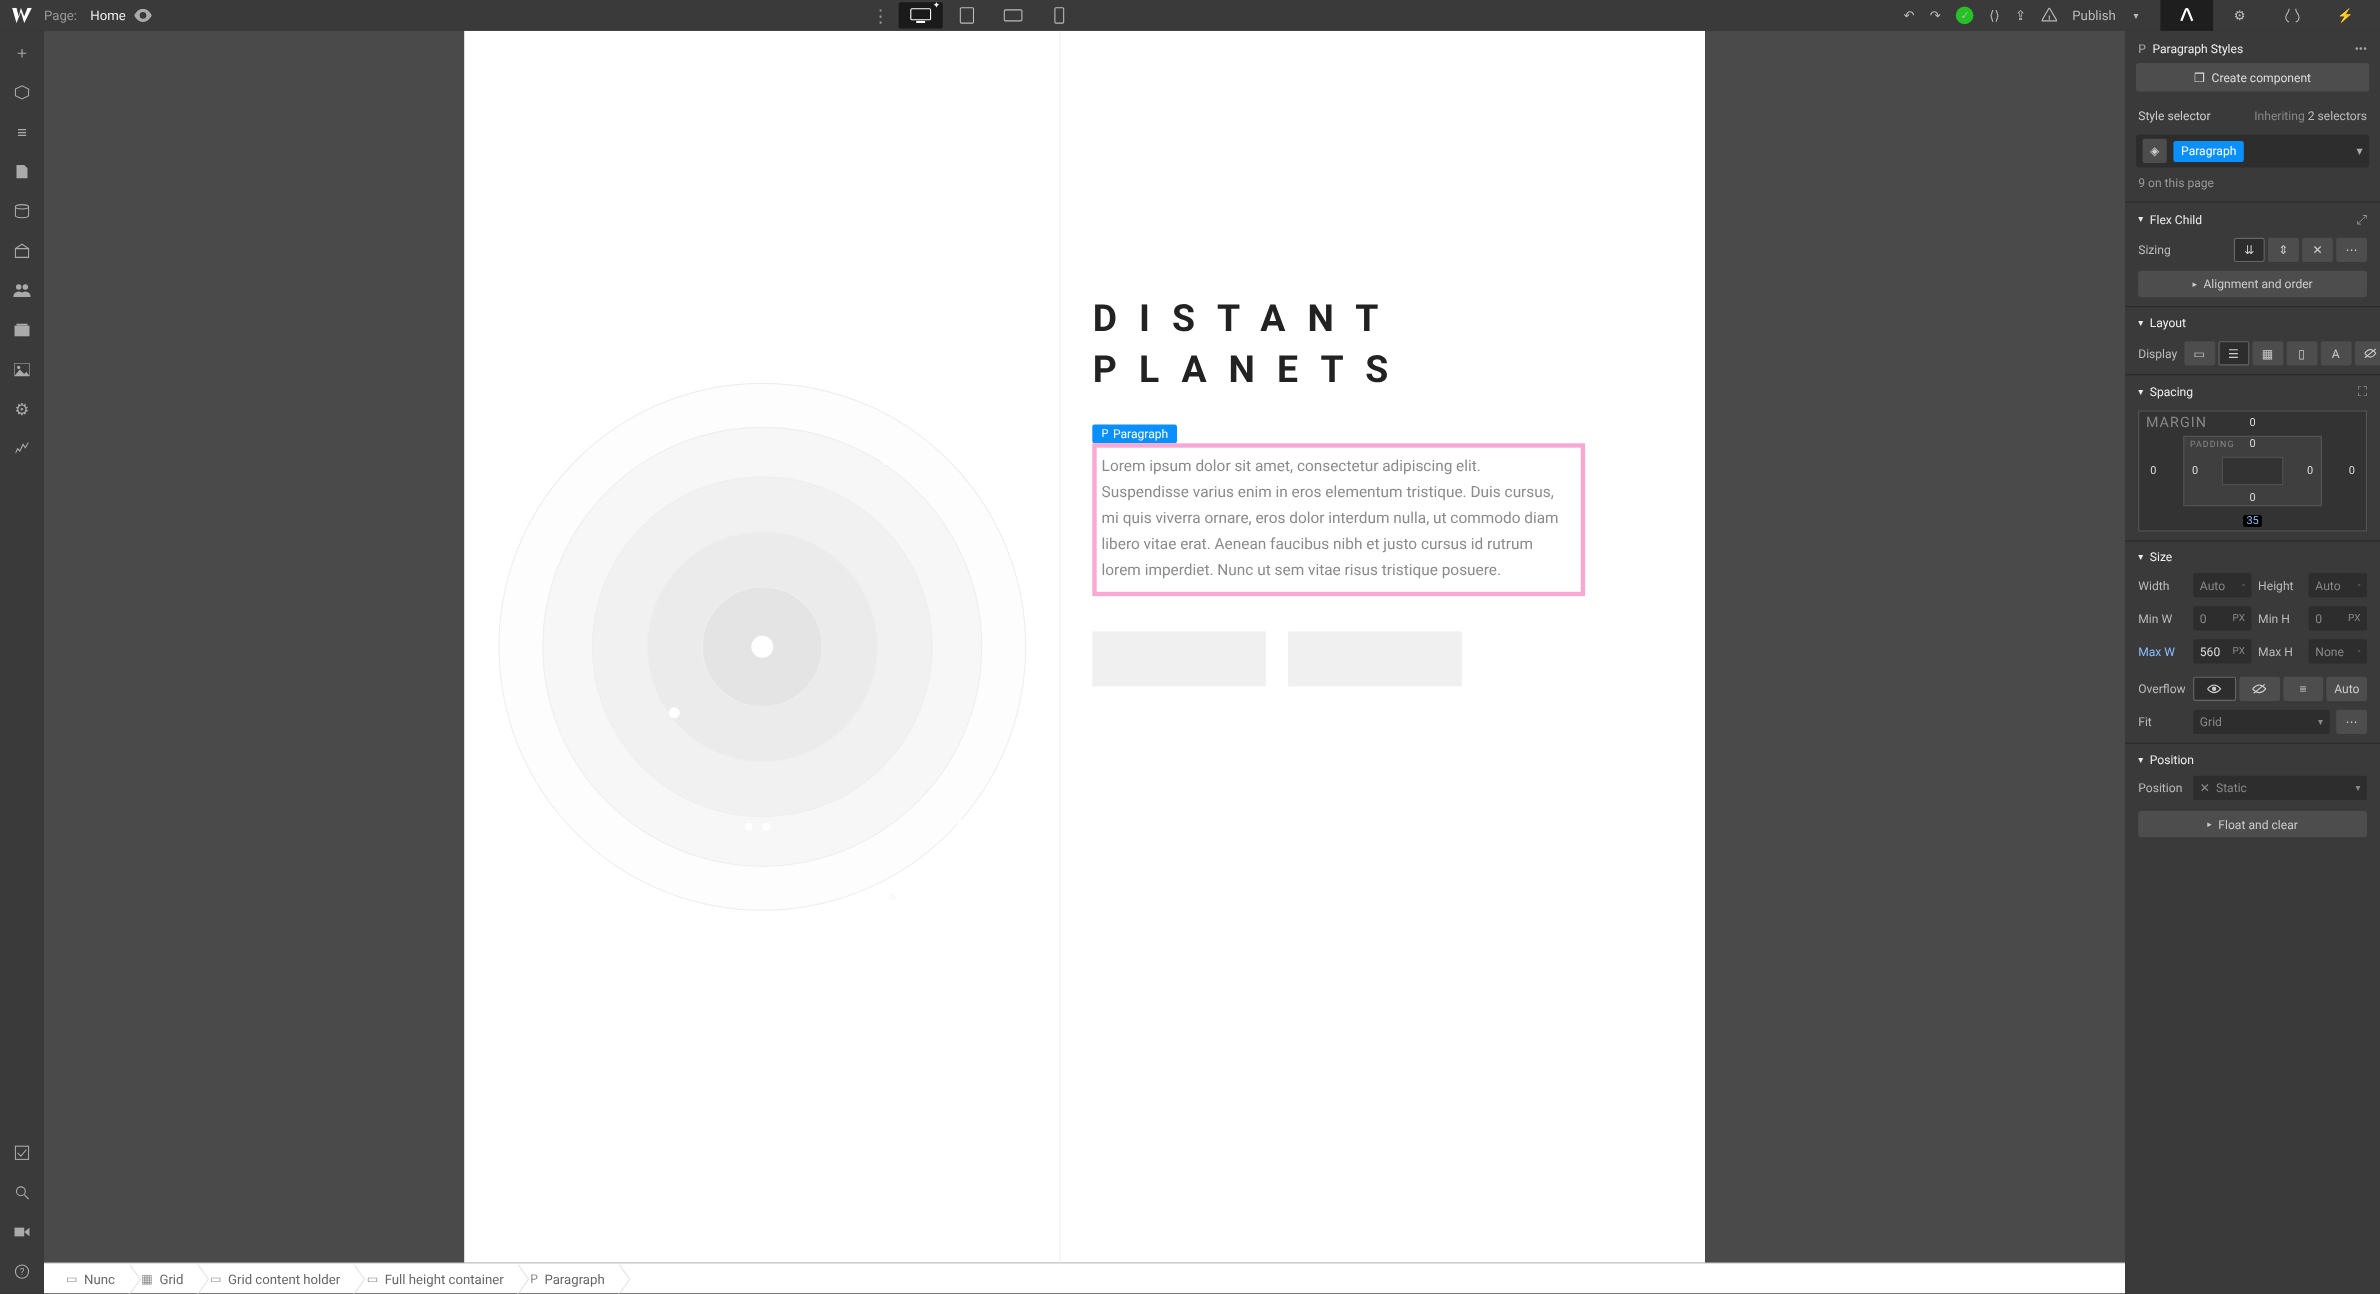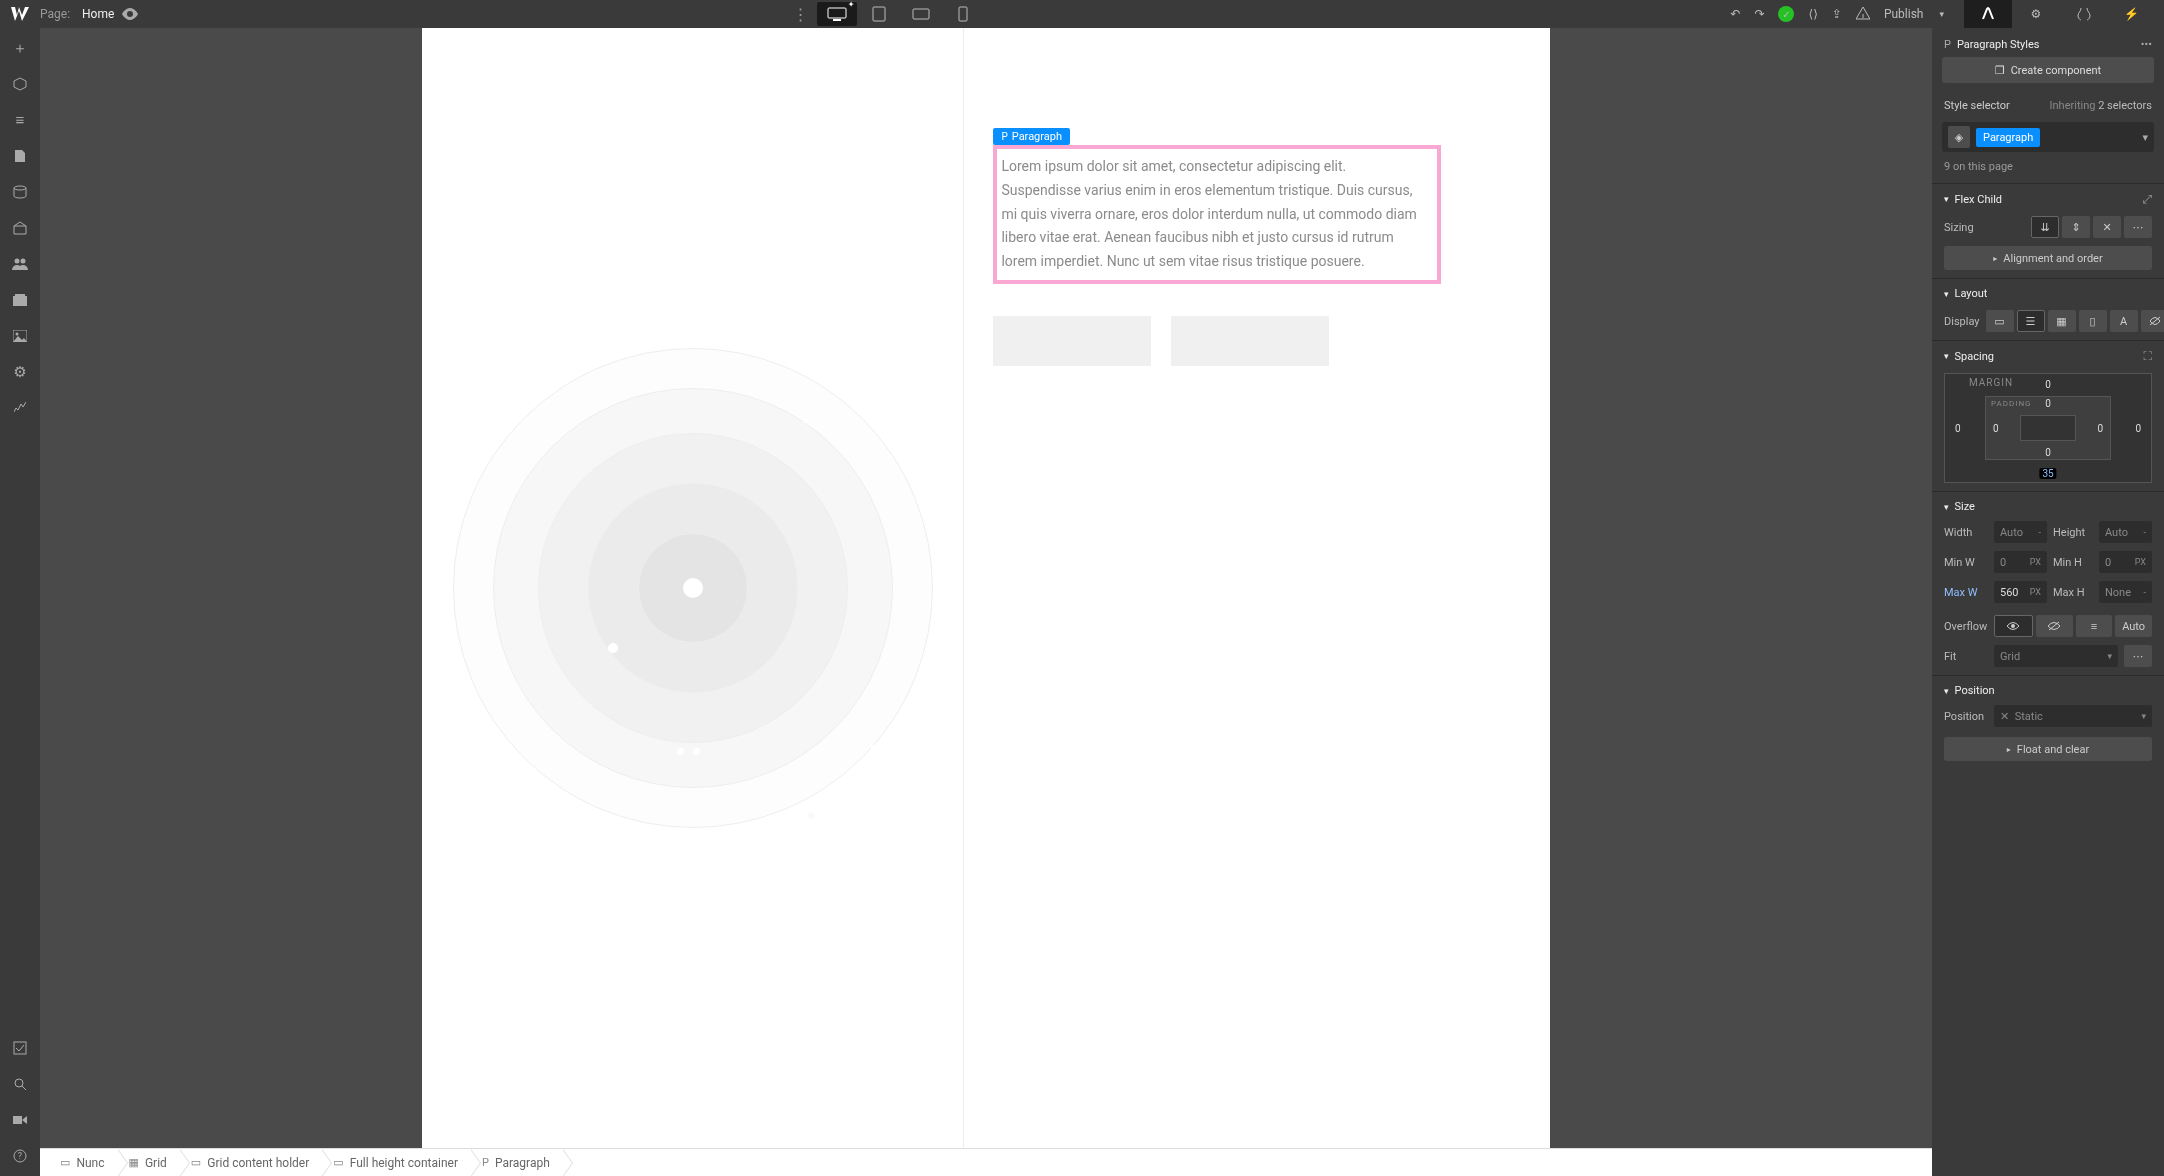--- a/index.html
+++ b/index.html
@@ -86,21 +86,21 @@
 .rp-ctrlrow{display:flex;align-items:center;gap:6px;margin-top:10px;justify-content:space-between;}
 .rp-ctrlrow .lbl{color:#bbb;}
 .segbtns{display:flex;gap:3px;}
 .sgb{width:28px;height:22px;background:#4d4d4d;border-radius:2px;display:flex;align-items:center;justify-content:center;color:#ccc;font-size:11px;cursor:pointer;}
 .sgb.active{background:#2d2d2d;border:1px solid #666;}
 .rp-subbar{margin-top:8px;background:#4d4d4d;height:24px;border-radius:3px;display:flex;align-items:center;justify-content:center;gap:6px;color:#ccc;font-size:11px;}
 .rp-subbar .tri{font-size:8px}
 
 
 .spacingbox{margin-top:10px;position:relative;height:110px;background:#333;border:1px solid #555;}
-.spacingbox .mlabel{position:absolute;top:3px;left:24px;font-size:10px;color:#888;letter-spacing:1px;}
+.spacingbox .mlabel{position:absolute;top:3px;left:6px;font-size:13px;color:#888;letter-spacing:1px;}
 .spacingbox .inner{position:absolute;inset:22px 40px;background:#3f3f3f;border:1px solid #555;}
 .spacingbox .inner .plabel{position:absolute;top:2px;left:5px;font-size:8px;color:#888;letter-spacing:1px;}
 .spacingbox .core{position:absolute;inset:18px 34px;background:#333;border:1px solid #555;}
 .spv{position:absolute;color:#ddd;font-size:10px;}
 .spv.top{left:50%;top:5px;transform:translateX(-50%);}
 .spv.bot{left:50%;bottom:3px;transform:translateX(-50%);color:#8dbfff;background:#000000;padding:0 3px;border-radius:2px;}
 .spv.left{left:10px;top:50%;transform:translateY(-50%);}
 .spv.right{right:10px;top:50%;transform:translateY(-50%);}
 .spv.itop{left:50%;top:24px;transform:translateX(-50%);}
 .spv.ibot{left:50%;bottom:24px;transform:translateX(-50%);}
@@ -288,20 +288,23 @@
             <div class="dot d1"></div>
             <div class="dot" style="width:7px;height:7px;left:224px;top:400px;"></div>
             <div class="dot" style="width:7px;height:7px;left:240px;top:400px;"></div>
             <div class="dot" style="width:6px;height:6px;left:418px;top:397px;"></div>
 
             <div class="dot" style="width:5px;height:5px;left:350px;top:70px;"></div>
             <div class="dot" style="width:7px;height:7px;left:355px;top:464px;background:#fafafa;"></div>
           </div>
         </div>
         <div class="canvas-right">
+          <div class="heading">
+            <span>DISTANT</span><br><span>PLANETS</span>
+          </div>
           <div class="sel-tag">
               <span class="pglyph">P</span>
               <span>Paragraph</span>
             </div>
           <div class="para-box">Lorem ipsum dolor sit amet, consectetur adipiscing elit. Suspendisse varius enim in eros elementum tristique. Duis cursus, mi quis viverra ornare, eros dolor interdum nulla, ut commodo diam libero vitae erat. Aenean faucibus nibh et justo cursus id rutrum lorem imperdiet. Nunc ut sem vitae risus tristique posuere.</div>
           <div class="btnrow">
             <div class="ghostbtn"></div>
             <div class="ghostbtn"></div>
           </div>
         </div>

